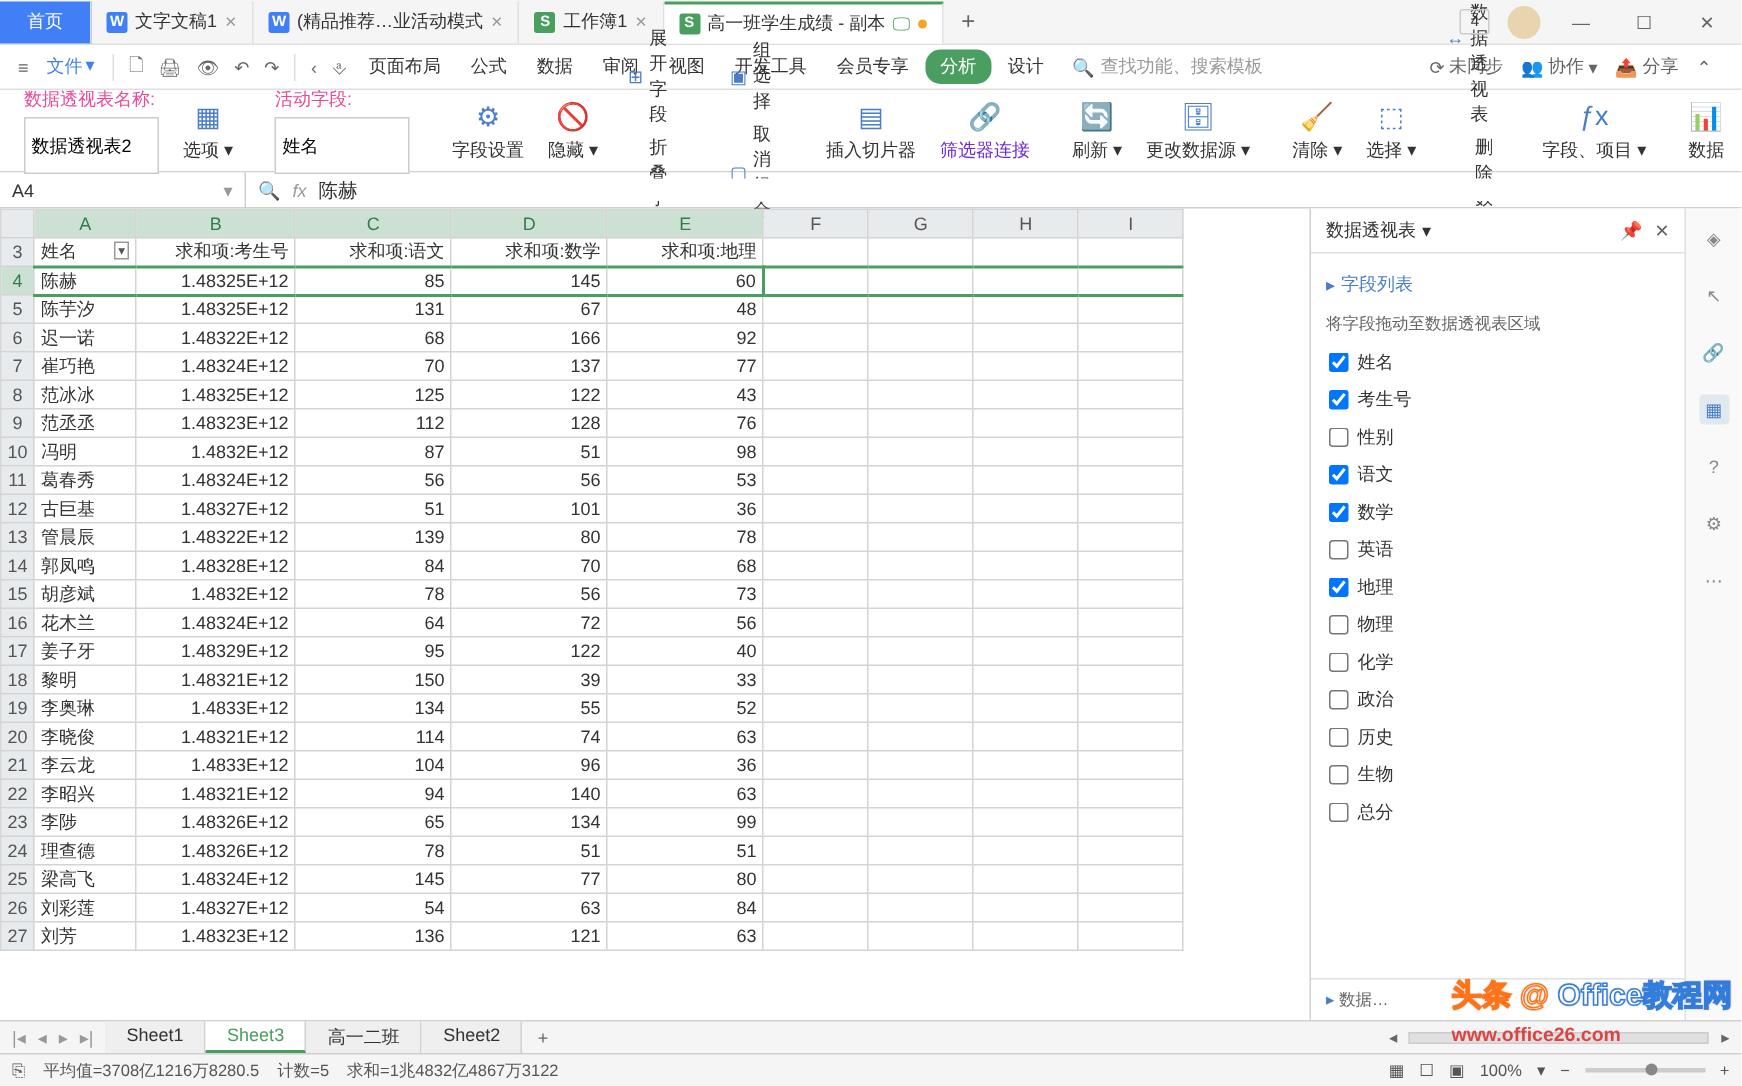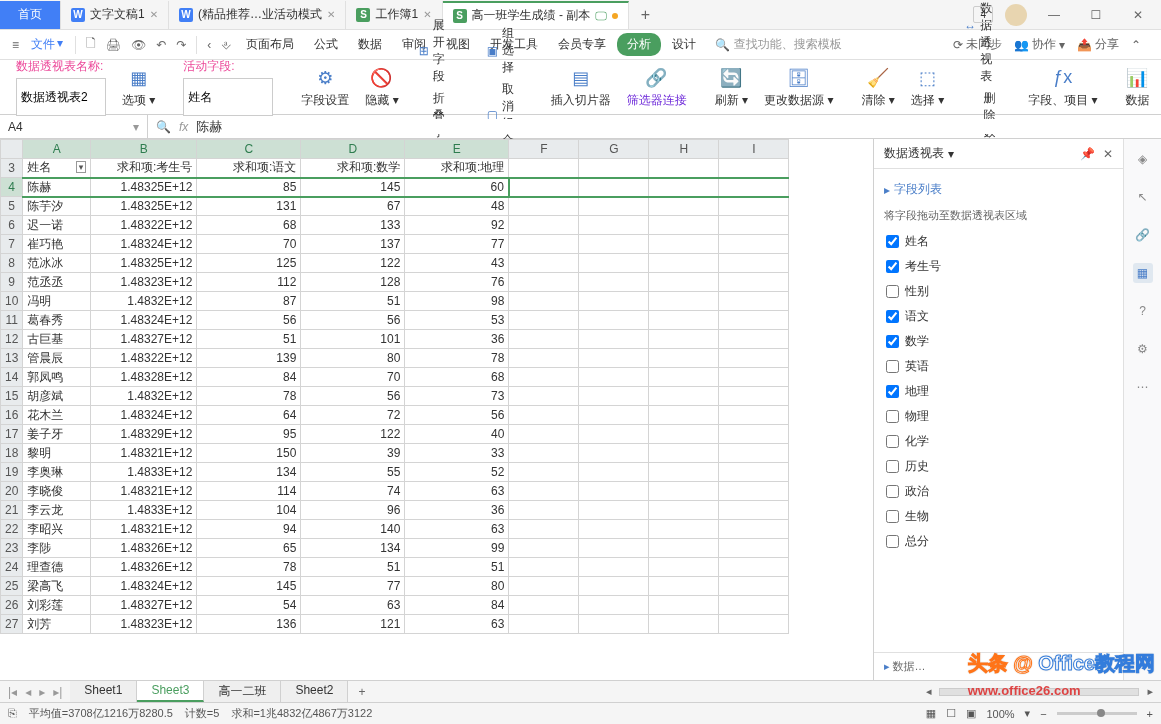--- a/index.html
+++ b/index.html
@@ -34,21 +34,21 @@
 .tool-input { border: 1px solid #ccc; padding: 18px 4px; width: 90px; font-size: 12px; height: 20px; }
 .tool-btn { display: flex; flex-direction: column; align-items: center; padding: 0 8px; cursor: pointer; gap: 2px; }
 .tool-btn-icon { width: 24px; height: 24px; display: flex; align-items: center; justify-content: center; color: #4a7ec8; font-size: 18px; }
 .tool-btn-label { font-size: 12px; color: #333; white-space: nowrap; }
 .tool-sep { width: 1px; height: 40px; background: #e0e0e0; margin: 0 6px; }
 .tool-row { display: flex; align-items: center; gap: 4px; padding: 1px 0; }
 .tool-small-btn { display: flex; align-items: center; gap: 4px; cursor: pointer; padding: 1px 4px; }
 .tool-small-icon { width: 16px; height: 16px; color: #4a7ec8; display: flex; align-items: center; justify-content: center; }
 
 .formula-bar { height: 24px; display: flex; align-items: center; border-bottom: 1px solid #d0d0d0; background: #fff; }
-.name-box { width: 148px; border-right: 1px solid #d0d0d0; padding: 0 8px; display: flex; align-items: center; justify-content: space-between; height: 100%; }
+.name-box { width: 164px; border-right: 1px solid #d0d0d0; padding: 0 8px; display: flex; align-items: center; justify-content: space-between; height: 100%; }
 .fx-area { display: flex; align-items: center; gap: 8px; padding: 0 8px; color: #999; flex:1; }
 .formula-input { border: none; outline: none; font-size: 13px; color: #333; flex: 1; }
 
 .main { display: flex; height: calc(724px - 30px - 30px - 55px - 24px - 22px - 22px); }
 .sheet-area { flex: 1; overflow: hidden; position: relative; display:flex; flex-direction:column; }
 .grid-wrap { flex:1; overflow:auto; position:relative; }
 table.grid { border-collapse: collapse; font-size: 12px; }
 table.grid th, table.grid td { border: 1px solid #d4d4d4; padding: 0 4px; height: 19px; text-align: right; white-space: nowrap; }
 table.grid th { background: #e8ebed; font-weight: normal; text-align: center; color: #555; }
 table.grid th.row-hdr { width: 22px; text-align: center; background:#e8ebed; }
@@ -312,21 +312,21 @@
               <td></td>
               <td></td>
               <td></td>
               <td></td>
             </tr>
             <tr class="">
               <th class="row-hdr ">6</th>
               <td class="name-cell">迟一诺</td>
               <td>1.48322E+12</td>
               <td>68</td>
-              <td>133</td>
+              <td>166</td>
               <td>92</td>
               <td></td>
               <td></td>
               <td></td>
               <td></td>
             </tr>
             <tr class="">
               <th class="row-hdr ">7</th>
               <td class="name-cell">崔巧艳</td>
               <td>1.48324E+12</td>
@@ -626,25 +626,25 @@
           <div class="field-item">
             <input type="checkbox" style="">
             <span>物理</span>
           </div>
           <div class="field-item">
             <input type="checkbox" style="">
             <span>化学</span>
           </div>
           <div class="field-item">
             <input type="checkbox" style="">
+            <span>政治</span>
+          </div>
+          <div class="field-item">
+            <input type="checkbox" style="">
             <span>历史</span>
-          </div>
-          <div class="field-item">
-            <input type="checkbox" style="">
-            <span>政治</span>
           </div>
           <div class="field-item">
             <input type="checkbox" style="">
             <span>生物</span>
           </div>
           <div class="field-item">
             <input type="checkbox" style="">
             <span>总分</span>
           </div>
         </div>

